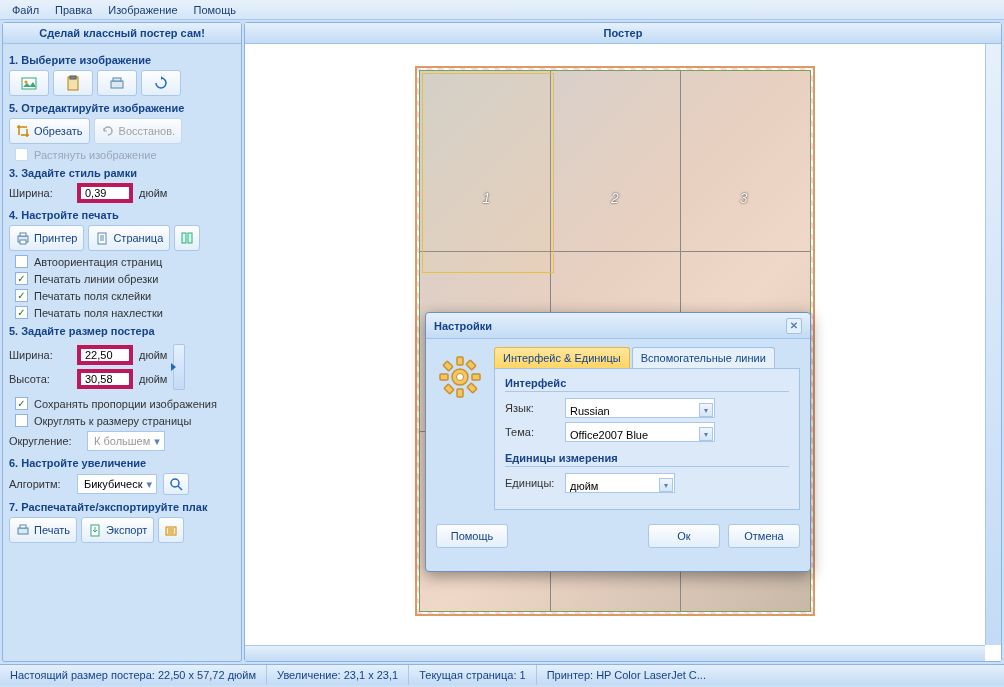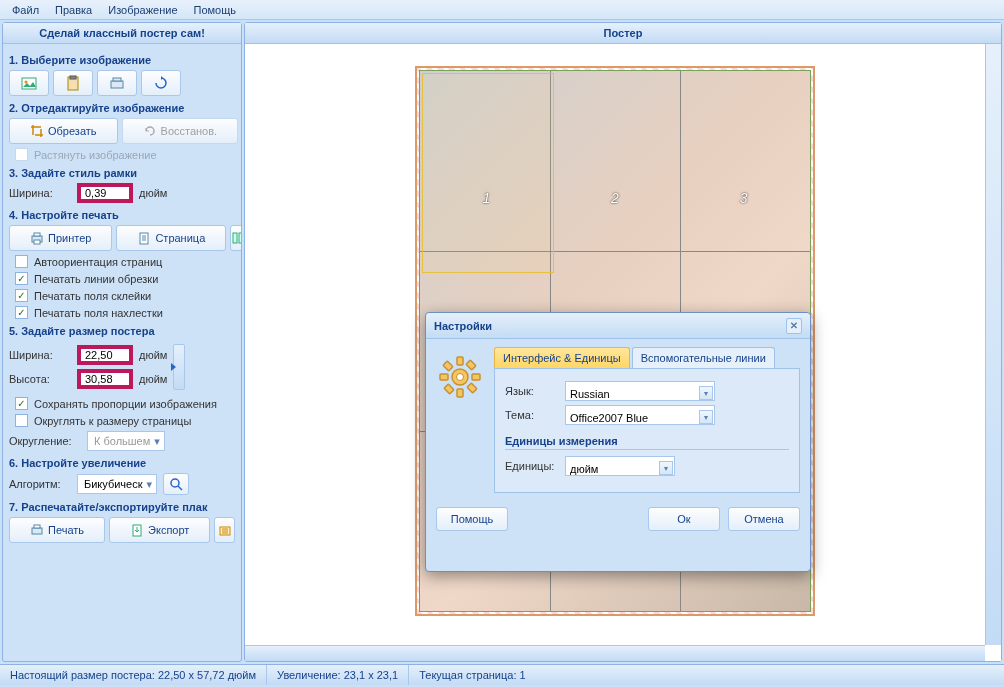--- a/index.html
+++ b/index.html
@@ -8,21 +8,21 @@
 .menubar { height: 20px; background: linear-gradient(#e8f1fb, #d4e6f8); display: flex; align-items: center; padding: 0 4px; border-bottom: 1px solid #a9c7ea; }
 .menubar span { padding: 2px 8px; color: #1a3e73; cursor: default; }
 
 .container { display: flex; height: 644px; }
 
 .sidebar { width: 240px; background: #cde1f7; border: 1px solid #8db2e3; margin: 2px; border-radius: 3px; display: flex; flex-direction: column; }
 .sidebar-header { background: linear-gradient(#e5f0fb, #c3dbf5); padding: 4px 6px; color: #15428b; text-align: center; font-weight: bold; border-bottom: 1px solid #9fc2e8; }
 .sidebar-content { padding: 4px 6px; overflow-y: auto; flex: 1; }
 
 .step-header { color: #15428b; font-weight: bold; margin: 6px 0 4px; }
-.btn { display: inline-flex; align-items: center; gap: 4px; height: 26px; padding: 0 20px; background: linear-gradient(#fdfdfe, #e4effa); border: 1px solid #a9c7ea; border-radius: 3px; color: #15428b; cursor: pointer; }
+.btn { display: inline-flex; align-items: center; gap: 4px; height: 26px; padding: 0 6px; background: linear-gradient(#fdfdfe, #e4effa); border: 1px solid #a9c7ea; border-radius: 3px; color: #15428b; cursor: pointer; }
 .btn.disabled { color: #a0a0a0; border-color: #c6d8ed; cursor: default; }
 .btn-row { display: flex; gap: 4px; margin-bottom: 4px; }
 .btn.icon-only { width: 40px; justify-content: center; padding: 0; }
 
 .checkbox-row { display: flex; align-items: center; gap: 6px; margin: 4px 0 4px 6px; color: #333; }
 .checkbox-row.disabled { color: #9aa8b8; }
 .cb { width: 13px; height: 13px; border: 1px solid #8db2e3; background: #fff; display: inline-flex; align-items: center; justify-content: center; font-size: 10px; color: #2a6b2a; line-height: 1; }
 
 .field-row { display: flex; align-items: center; gap: 6px; margin: 4px 0; }
 .field-row label { width: 62px; color: #333; }
@@ -103,21 +103,21 @@
             </svg>
           </div>
         <div class="btn icon-only">
             <svg width="16" height="16">
               <path d="M8 3 A5 5 0 1 1 3 8" fill="none" stroke="#26c" stroke-width="1.5"></path>
               <path d="M8 1 L10 3 L8 5 Z" fill="#26c"></path>
             </svg>
           </div>
       </div>
 
-      <div class="step-header">2. Отредактируйте изображение</div>
+      <div class="step-header">5. Отредактируйте изображение</div>
       <div class="btn-row">
         <div class="btn">
             <svg width="14" height="14">
               <path d="M3 1 L3 11 M1 3 L11 3 M11 5 L11 13 M5 11 L13 11" stroke="#c80" stroke-width="1.5"></path>
             </svg>
             <span>Обрезать</span>
           </div>
         <div class="btn disabled">
             <svg width="14" height="14">
               <path d="M3 7 A4 4 0 1 1 7 11" fill="none" stroke="#aaa" stroke-width="1.5"></path>
@@ -272,20 +272,21 @@
       <div class="scrollbar-v"></div>
       <div class="scrollbar-h"></div>
     </div>
   </div>
 </div>
 
 <div class="statusbar">
   <div class="status-panel">Настоящий размер постера: 22,50 x 57,72 дюйм</div>
   <div class="status-panel">Увеличение: 23,1 x 23,1</div>
   <div class="status-panel">Текущая страница: 1</div>
+  <div class="status-panel">Принтер: HP Color LaserJet C...</div>
 </div>
 
 <div class="dialog">
   <div class="dialog-title">
     <span>Настройки</span>
     <div class="dialog-close">✕</div>
   </div>
   <div class="dialog-body">
     <svg class="gear" viewBox="0 0 48 48">
         <circle cx="24" cy="24" r="8" fill="#f5c560" stroke="#c89030" stroke-width="1.5"></circle>
@@ -300,20 +301,21 @@
           <rect x="9" y="33" width="8" height="6" rx="1" transform="rotate(45 13 36)"></rect>
         </g>
         <circle cx="24" cy="24" r="3.5" fill="#fff" stroke="#c89030"></circle>
       </svg>
     <div class="tabs-wrap">
       <div class="tabs">
         <div class="tab active">Интерфейс &amp; Единицы</div>
         <div class="tab">Вспомогательные линии</div>
       </div>
       <div class="tab-content">
+        <div class="group-title">Интерфейс</div>
         <div class="form-row">
             <label>Язык:</label>
             <div class="combo">
               <span>Russian</span>
               <span class="arrow">▾</span>
             </div>
           </div>
         <div class="form-row">
             <label>Тема:</label>
             <div class="combo">

